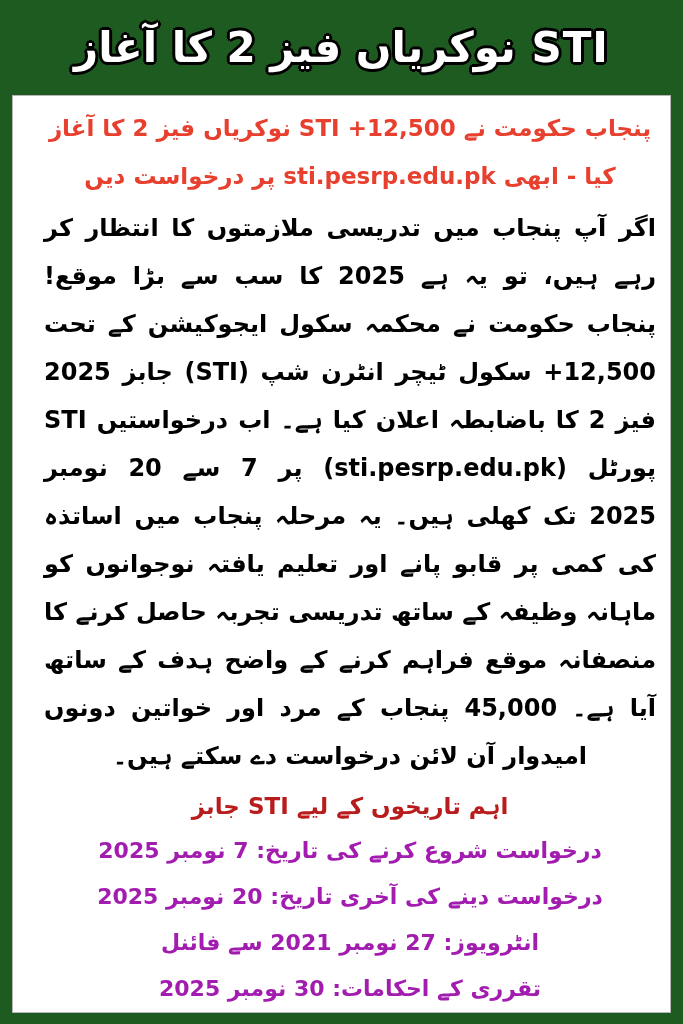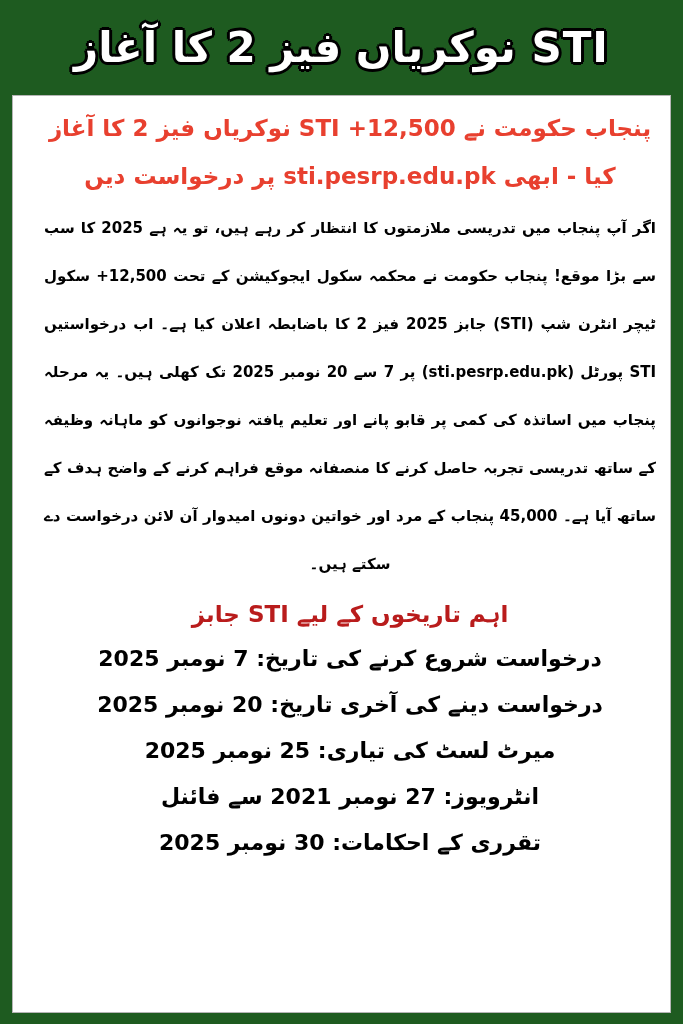--- a/index.html
+++ b/index.html
@@ -50,38 +50,38 @@
     color: #e8402f;
     font-size: 23px;
     font-weight: bold;
     text-align: center;
     line-height: 48px;
     margin-bottom: 4px;
   }
 
   .body-text {
     color: #000000;
-    font-size: 15px;
+    font-size: 24px;
     font-weight: bold;
     text-align: justify;
     text-align-last: center;
     line-height: 48px;
   }
 
   .dates-heading {
     color: #b91c1c;
     font-size: 23px;
     font-weight: bold;
     text-align: center;
     line-height: 44px;
     margin-top: 4px;
   }
 
   .date-line {
-    color: #000000;
+    color: #a21caf;
     font-size: 22px;
     font-weight: bold;
     text-align: center;
     line-height: 46px;
   }
 </style>
 </head>
 <body>
 
 <div class="poster">
@@ -94,20 +94,19 @@
 
     <div class="intro">پنجاب حکومت نے 12,500+ STI نوکریاں فیز 2 کا آغاز کیا - ابھی sti.pesrp.edu.pk پر درخواست دیں</div>
 
     <div class="body-text">اگر آپ پنجاب میں تدریسی ملازمتوں کا انتظار کر رہے ہیں، تو یہ ہے 2025 کا سب سے بڑا موقع! پنجاب حکومت نے محکمہ سکول ایجوکیشن کے تحت 12,500+ سکول ٹیچر انٹرن شپ (STI) جابز 2025 فیز 2 کا باضابطہ اعلان کیا ہے۔ اب درخواستیں STI پورٹل (sti.pesrp.edu.pk) پر 7 سے 20 نومبر 2025 تک کھلی ہیں۔ یہ مرحلہ پنجاب میں اساتذہ کی کمی پر قابو پانے اور تعلیم یافتہ نوجوانوں کو ماہانہ وظیفہ کے ساتھ تدریسی تجربہ حاصل کرنے کا منصفانہ موقع فراہم کرنے کے واضح ہدف کے ساتھ آیا ہے۔ 45,000 پنجاب کے مرد اور خواتین دونوں امیدوار آن لائن درخواست دے سکتے ہیں۔</div>
 
     <div class="dates-heading">اہم تاریخوں کے لیے STI جابز</div>
 
     <div>
       <div class="date-line">درخواست شروع کرنے کی تاریخ: 7 نومبر 2025</div>
       <div class="date-line">درخواست دینے کی آخری تاریخ: 20 نومبر 2025</div>
-      <div class="date-line">میرٹ لسٹ کی تیاری: 25 نومبر 2025</div>
       <div class="date-line">انٹرویوز: 27 نومبر 2021 سے فائنل</div>
       <div class="date-line">تقرری کے احکامات: 30 نومبر 2025</div>
 
     </div>
 
   </div>
 </div>
 
 </body></html>

